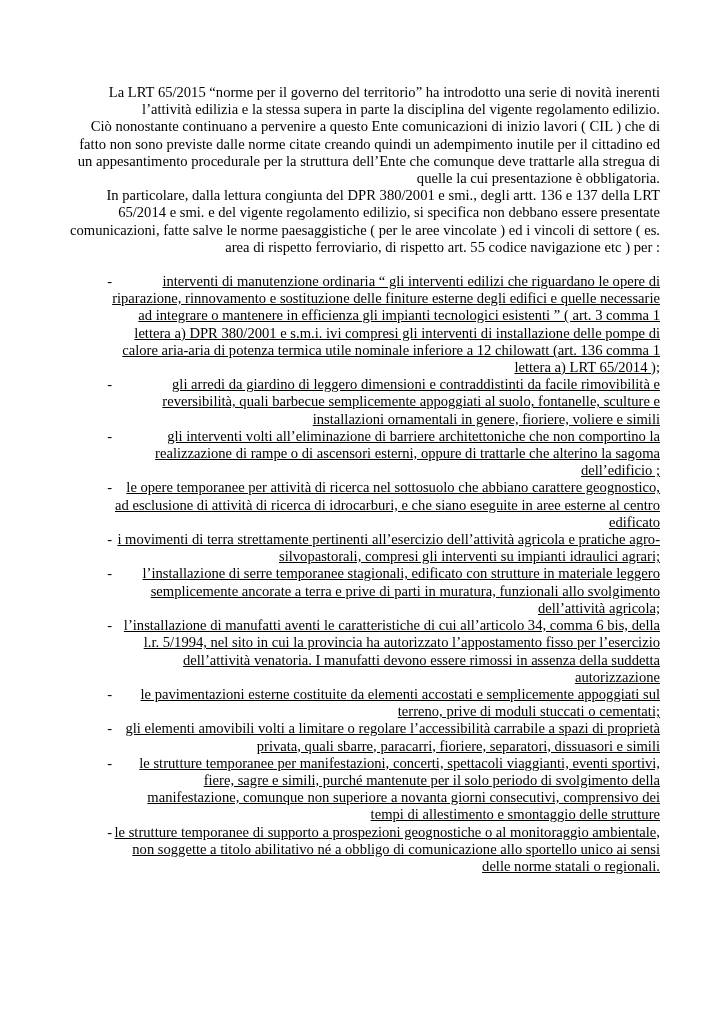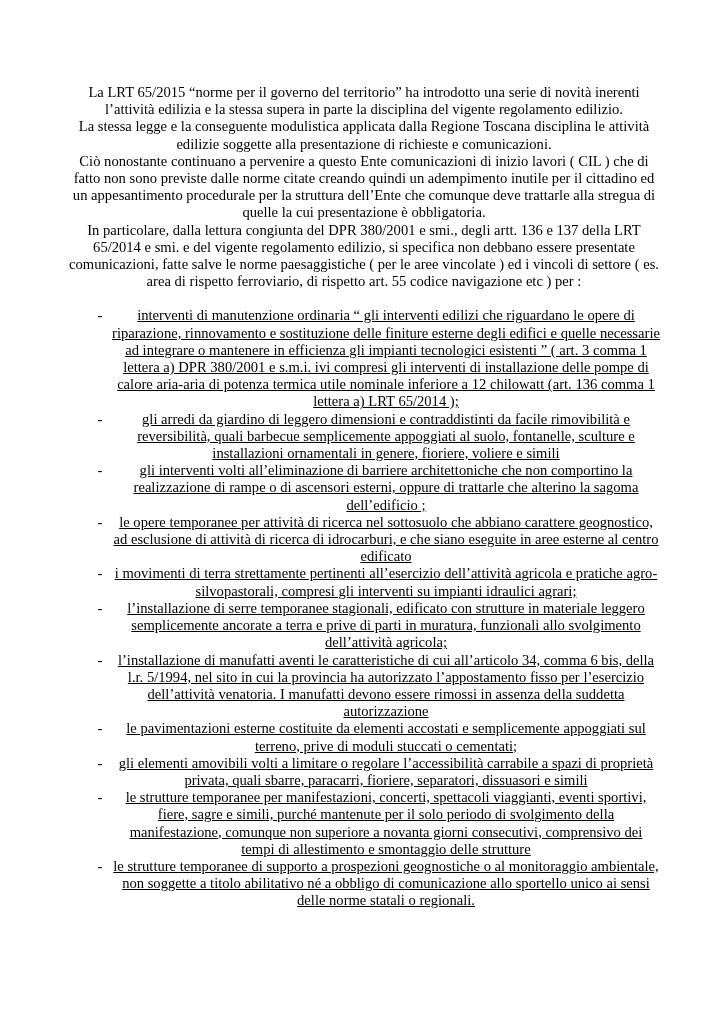--- a/index.html
+++ b/index.html
@@ -15,21 +15,21 @@
     position: relative;
     overflow: hidden;
   }
   .page {
     position: absolute;
     left: 68px;
     top: 84px;
     width: 592px;
     font-size: 14.6px;
     line-height: 17.2px;
-    text-align: center;
+    text-align: right;
   }
   .paragraphs p {
     margin: 0;
     padding: 0;
   }
   .bullet-list {
     margin-top: 17px;
   }
   .list-item {
     display: flex;
@@ -43,21 +43,20 @@
     flex: 1 1 auto;
     text-decoration: underline;
   }
 </style>
 </head>
 <body>
 
 <div class="page">
   <div class="paragraphs">
       <p>La LRT 65/2015 “norme per il governo del territorio” ha introdotto una serie di novità inerenti l’attività edilizia e la stessa supera in parte la disciplina del vigente regolamento edilizio.</p>
-      <p>La stessa legge e la conseguente modulistica applicata dalla Regione Toscana disciplina le attività edilizie soggette alla presentazione di richieste e comunicazioni.</p>
       <p>Ciò nonostante continuano a pervenire a questo Ente comunicazioni di inizio lavori ( CIL ) che di fatto non sono previste dalle norme citate creando quindi un adempimento inutile per il cittadino ed un appesantimento procedurale per la struttura dell’Ente che comunque deve trattarle alla stregua di quelle la cui presentazione è obbligatoria.</p>
       <p>In particolare, dalla lettura congiunta del DPR 380/2001 e smi., degli artt. 136 e 137 della LRT 65/2014 e smi. e del vigente regolamento edilizio, si specifica non debbano essere presentate comunicazioni, fatte salve le norme paesaggistiche ( per le aree vincolate ) ed i vincoli di settore ( es. area di rispetto ferroviario, di rispetto art. 55 codice navigazione etc ) per :</p>
     </div>
   <div class="bullet-list">
       <div class="list-item">
         <span class="dash">-</span>
         <span class="item-text">interventi di manutenzione ordinaria “ gli interventi edilizi che riguardano le opere di riparazione, rinnovamento e sostituzione delle finiture esterne degli edifici e quelle necessarie ad integrare o mantenere in efficienza gli impianti tecnologici esistenti ” ( art. 3 comma 1 lettera a) DPR 380/2001 e s.m.i. ivi compresi gli interventi di installazione delle pompe di calore aria-aria di potenza termica utile nominale inferiore a 12 chilowatt (art. 136 comma 1 lettera a) LRT 65/2014 );</span>
       </div>
       <div class="list-item">
         <span class="dash">-</span>

